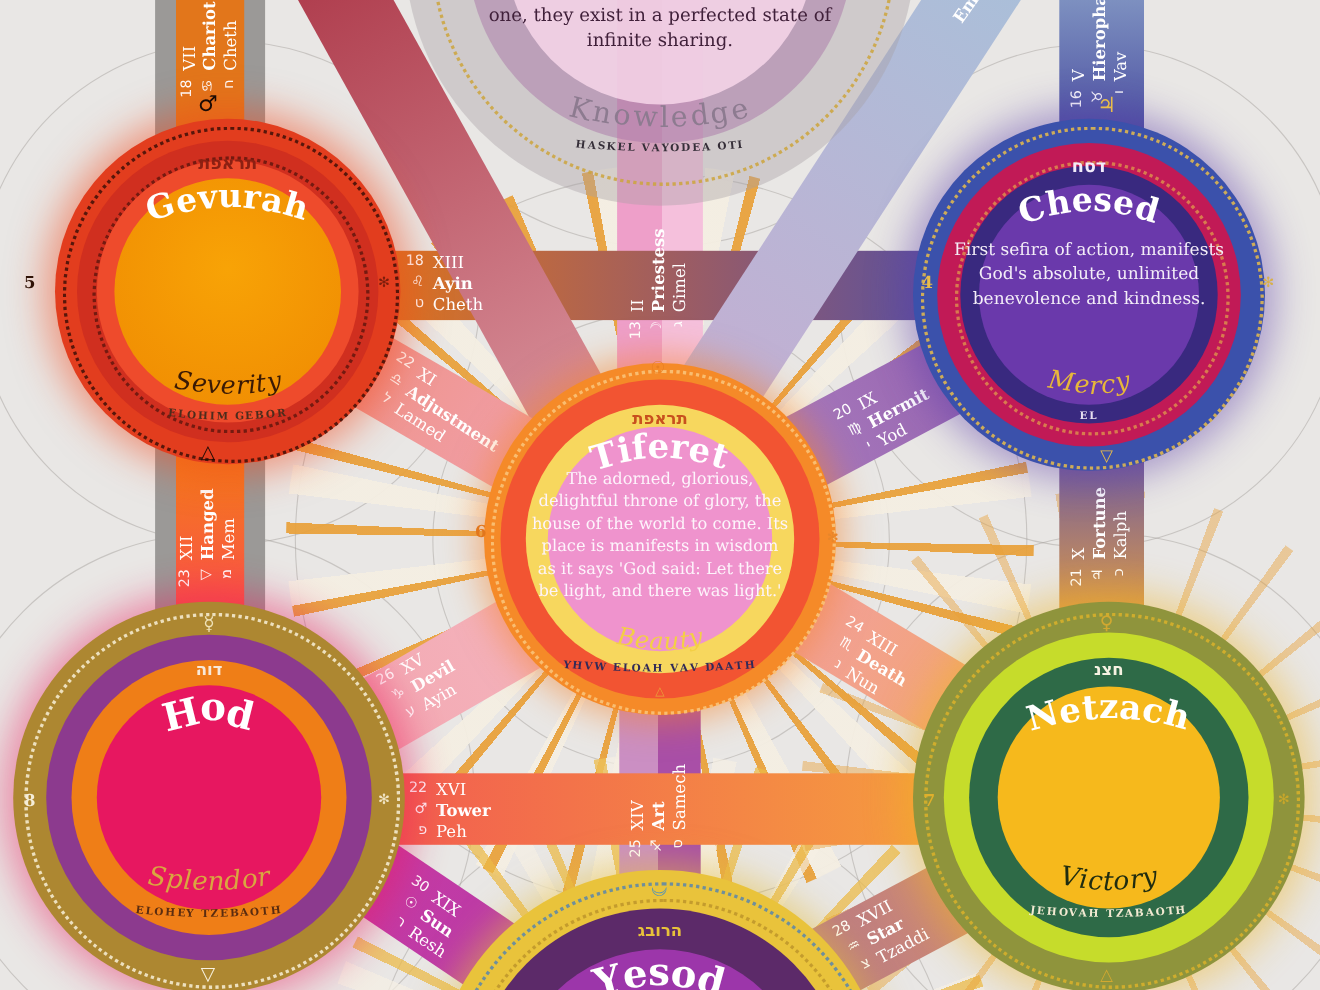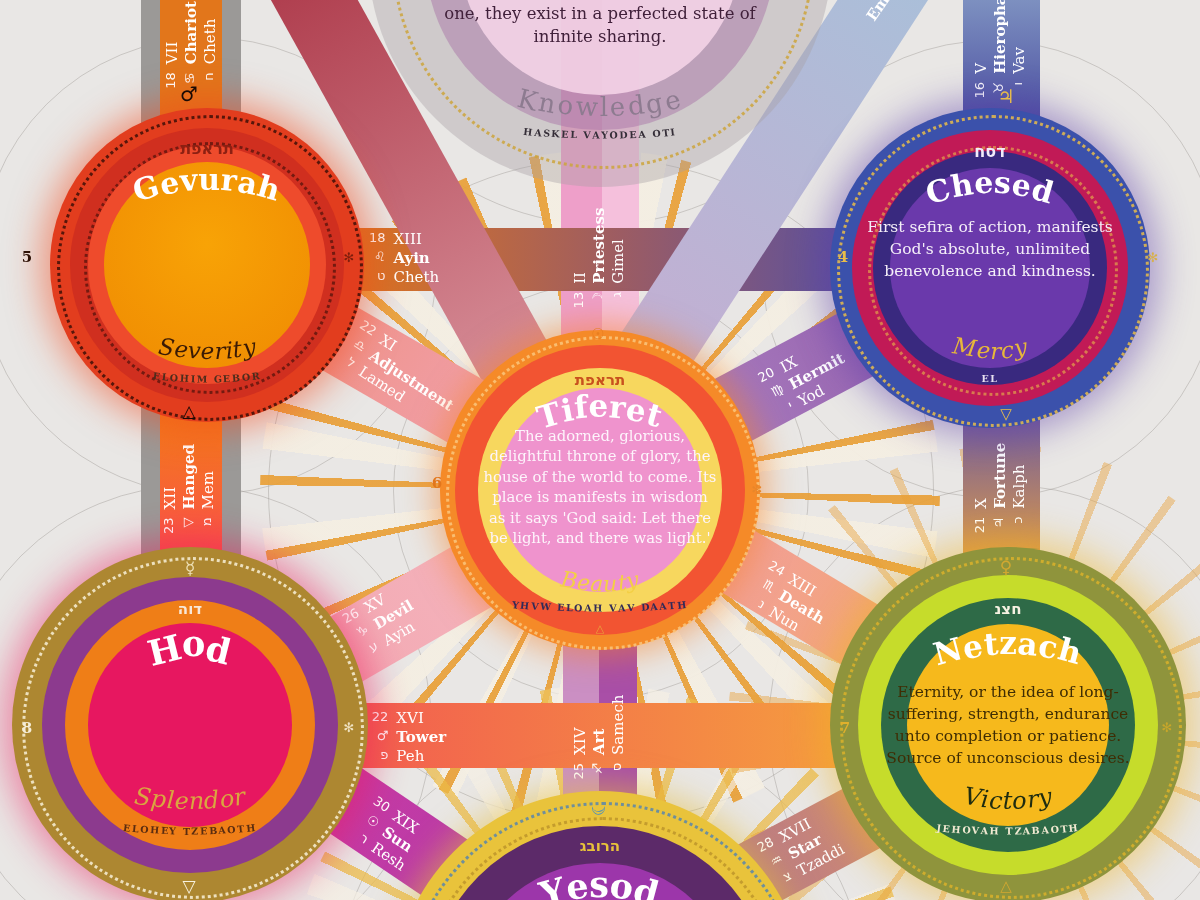--- a/index.html
+++ b/index.html
@@ -291,21 +291,20 @@
     <div class="txt title" style="left:190px;top:643px;font-size:35px;"><span style="display: inline-block; white-space: pre; transform: translateY(7px) rotate(-14deg);">H</span><span style="display: inline-block; white-space: pre; transform: translateY(0px) rotate(0deg);">o</span><span style="display: inline-block; white-space: pre; transform: translateY(7px) rotate(14deg);">d</span></div>
     <div class="txt epi" style="left:190px;top:801px;font-size:24px;color:#d9a640;"><span style="display: inline-block; white-space: pre; transform: translateY(-4px) rotate(9deg);">S</span><span style="display: inline-block; white-space: pre; transform: translateY(-2px) rotate(6.4deg);">p</span><span style="display: inline-block; white-space: pre; transform: translateY(-0.7px) rotate(3.9deg);">l</span><span style="display: inline-block; white-space: pre; transform: translateY(-0.1px) rotate(1.3deg);">e</span><span style="display: inline-block; white-space: pre; transform: translateY(-0.1px) rotate(-1.3deg);">n</span><span style="display: inline-block; white-space: pre; transform: translateY(-0.7px) rotate(-3.9deg);">d</span><span style="display: inline-block; white-space: pre; transform: translateY(-2px) rotate(-6.4deg);">o</span><span style="display: inline-block; white-space: pre; transform: translateY(-4px) rotate(-9deg);">r</span></div>
     <div class="txt god" style="left:190px;top:831px;color:#5a2c10;"><span style="display: inline-block; white-space: pre; transform: translateY(-3px) rotate(7deg);">E</span><span style="display: inline-block; white-space: pre; transform: translateY(-2.2px) rotate(6deg);">L</span><span style="display: inline-block; white-space: pre; transform: translateY(-1.5px) rotate(5deg);">O</span><span style="display: inline-block; white-space: pre; transform: translateY(-1px) rotate(4deg);">H</span><span style="display: inline-block; white-space: pre; transform: translateY(-0.6px) rotate(3deg);">E</span><span style="display: inline-block; white-space: pre; transform: translateY(-0.2px) rotate(2deg);">Y</span><span style="display: inline-block; white-space: pre; transform: translateY(-0.1px) rotate(1deg);"> </span><span style="display: inline-block; white-space: pre; transform: translateY(0px) rotate(0deg);">T</span><span style="display: inline-block; white-space: pre; transform: translateY(-0.1px) rotate(-1deg);">Z</span><span style="display: inline-block; white-space: pre; transform: translateY(-0.2px) rotate(-2deg);">E</span><span style="display: inline-block; white-space: pre; transform: translateY(-0.6px) rotate(-3deg);">B</span><span style="display: inline-block; white-space: pre; transform: translateY(-1px) rotate(-4deg);">A</span><span style="display: inline-block; white-space: pre; transform: translateY(-1.5px) rotate(-5deg);">O</span><span style="display: inline-block; white-space: pre; transform: translateY(-2.2px) rotate(-6deg);">T</span><span style="display: inline-block; white-space: pre; transform: translateY(-3px) rotate(-7deg);">H</span></div>
     <div class="txt num" style="left:27px;top:728px;color:#f5edd8;">8</div>
     <div class="txt glyph" style="left:190px;top:568px;font-size:17px;color:#efe2b8;">☿</div>
     <div class="txt glyph" style="left:189px;top:886px;font-size:17px;color:#f8f2e0;">▽</div>
     <div class="txt glyph" style="left:349px;top:727px;font-size:13px;color:#f0e4c4;">✻</div>
 
     <div class="txt heb" style="left:1008px;top:609px;font-size:15px;color:#f6f2e2;">חצנ</div>
     <div class="txt title" style="left:1008px;top:643px;font-size:31px;"><span style="display: inline-block; white-space: pre; transform: translateY(8px) rotate(-15deg);">N</span><span style="display: inline-block; white-space: pre; transform: translateY(3.6px) rotate(-10deg);">e</span><span style="display: inline-block; white-space: pre; transform: translateY(0.9px) rotate(-5deg);">t</span><span style="display: inline-block; white-space: pre; transform: translateY(0px) rotate(0deg);">z</span><span style="display: inline-block; white-space: pre; transform: translateY(0.9px) rotate(5deg);">a</span><span style="display: inline-block; white-space: pre; transform: translateY(3.6px) rotate(10deg);">c</span><span style="display: inline-block; white-space: pre; transform: translateY(8px) rotate(15deg);">h</span></div>
-    <div class="blk" style="left:1008px;top:681px;width:272px;font-size:15.5px;color:#3f2d04;">Eternity, or the idea of long-suffering, strength, endurance unto completion or patience. Source of unconscious desires.</div>
     <div class="txt epi" style="left:1008px;top:801px;font-size:24px;color:#1f2c10;"><span style="display: inline-block; white-space: pre; transform: translateY(-4px) rotate(9deg);">V</span><span style="display: inline-block; white-space: pre; transform: translateY(-1.8px) rotate(6deg);">i</span><span style="display: inline-block; white-space: pre; transform: translateY(-0.4px) rotate(3deg);">c</span><span style="display: inline-block; white-space: pre; transform: translateY(0px) rotate(0deg);">t</span><span style="display: inline-block; white-space: pre; transform: translateY(-0.4px) rotate(-3deg);">o</span><span style="display: inline-block; white-space: pre; transform: translateY(-1.8px) rotate(-6deg);">r</span><span style="display: inline-block; white-space: pre; transform: translateY(-4px) rotate(-9deg);">y</span></div>
     <div class="txt god" style="left:1008px;top:831px;color:#f2ead2;"><span style="display: inline-block; white-space: pre; transform: translateY(-3px) rotate(7deg);">J</span><span style="display: inline-block; white-space: pre; transform: translateY(-2.3px) rotate(6.1deg);">E</span><span style="display: inline-block; white-space: pre; transform: translateY(-1.6px) rotate(5.1deg);">H</span><span style="display: inline-block; white-space: pre; transform: translateY(-1.1px) rotate(4.2deg);">O</span><span style="display: inline-block; white-space: pre; transform: translateY(-0.7px) rotate(3.3deg);">V</span><span style="display: inline-block; white-space: pre; transform: translateY(-0.3px) rotate(2.3deg);">A</span><span style="display: inline-block; white-space: pre; transform: translateY(-0.1px) rotate(1.4deg);">H</span><span style="display: inline-block; white-space: pre; transform: translateY(0px) rotate(0.5deg);"> </span><span style="display: inline-block; white-space: pre; transform: translateY(0px) rotate(-0.5deg);">T</span><span style="display: inline-block; white-space: pre; transform: translateY(-0.1px) rotate(-1.4deg);">Z</span><span style="display: inline-block; white-space: pre; transform: translateY(-0.3px) rotate(-2.3deg);">A</span><span style="display: inline-block; white-space: pre; transform: translateY(-0.7px) rotate(-3.3deg);">B</span><span style="display: inline-block; white-space: pre; transform: translateY(-1.1px) rotate(-4.2deg);">A</span><span style="display: inline-block; white-space: pre; transform: translateY(-1.6px) rotate(-5.1deg);">O</span><span style="display: inline-block; white-space: pre; transform: translateY(-2.3px) rotate(-6.1deg);">T</span><span style="display: inline-block; white-space: pre; transform: translateY(-3px) rotate(-7deg);">H</span></div>
     <div class="txt num" style="left:845px;top:728px;color:#e0b02c;">7</div>
     <div class="txt glyph" style="left:1006px;top:567px;font-size:17px;color:#d2a830;">♀</div>
     <div class="txt glyph" style="left:1006px;top:886px;font-size:15px;color:#d2a830;">△</div>
     <div class="txt glyph" style="left:1167px;top:727px;font-size:13px;color:#c8a62a;">✻</div>
 
     <div class="txt heb" style="left:600px;top:846px;font-size:15px;color:#e8c23a;">הרובג</div>
     <div class="txt title" style="left:600px;top:884px;font-size:35px;"><span style="display: inline-block; white-space: pre; transform: translateY(8px) rotate(-15deg);">Y</span><span style="display: inline-block; white-space: pre; transform: translateY(2px) rotate(-7.5deg);">e</span><span style="display: inline-block; white-space: pre; transform: translateY(0px) rotate(0deg);">s</span><span style="display: inline-block; white-space: pre; transform: translateY(2px) rotate(7.5deg);">o</span><span style="display: inline-block; white-space: pre; transform: translateY(8px) rotate(15deg);">d</span></div>
     <div class="txt glyph" style="left:598px;top:808px;font-size:18px;color:#4a8fc0;transform:translate(-50%,-50%) rotate(90deg);">☽</div>

